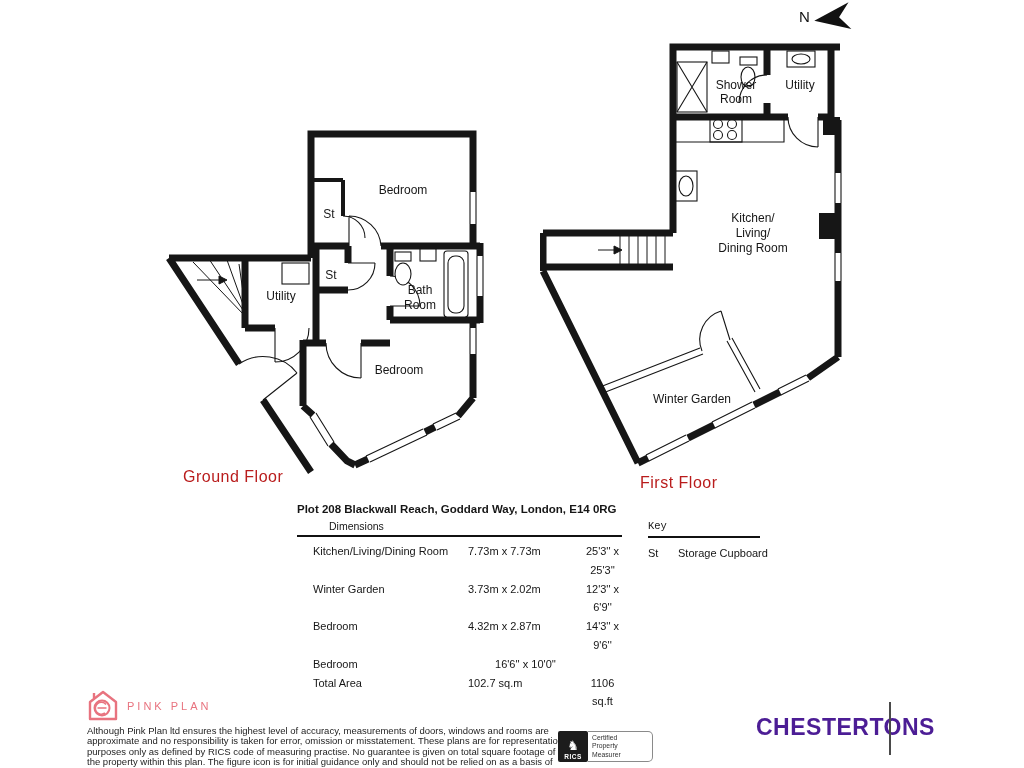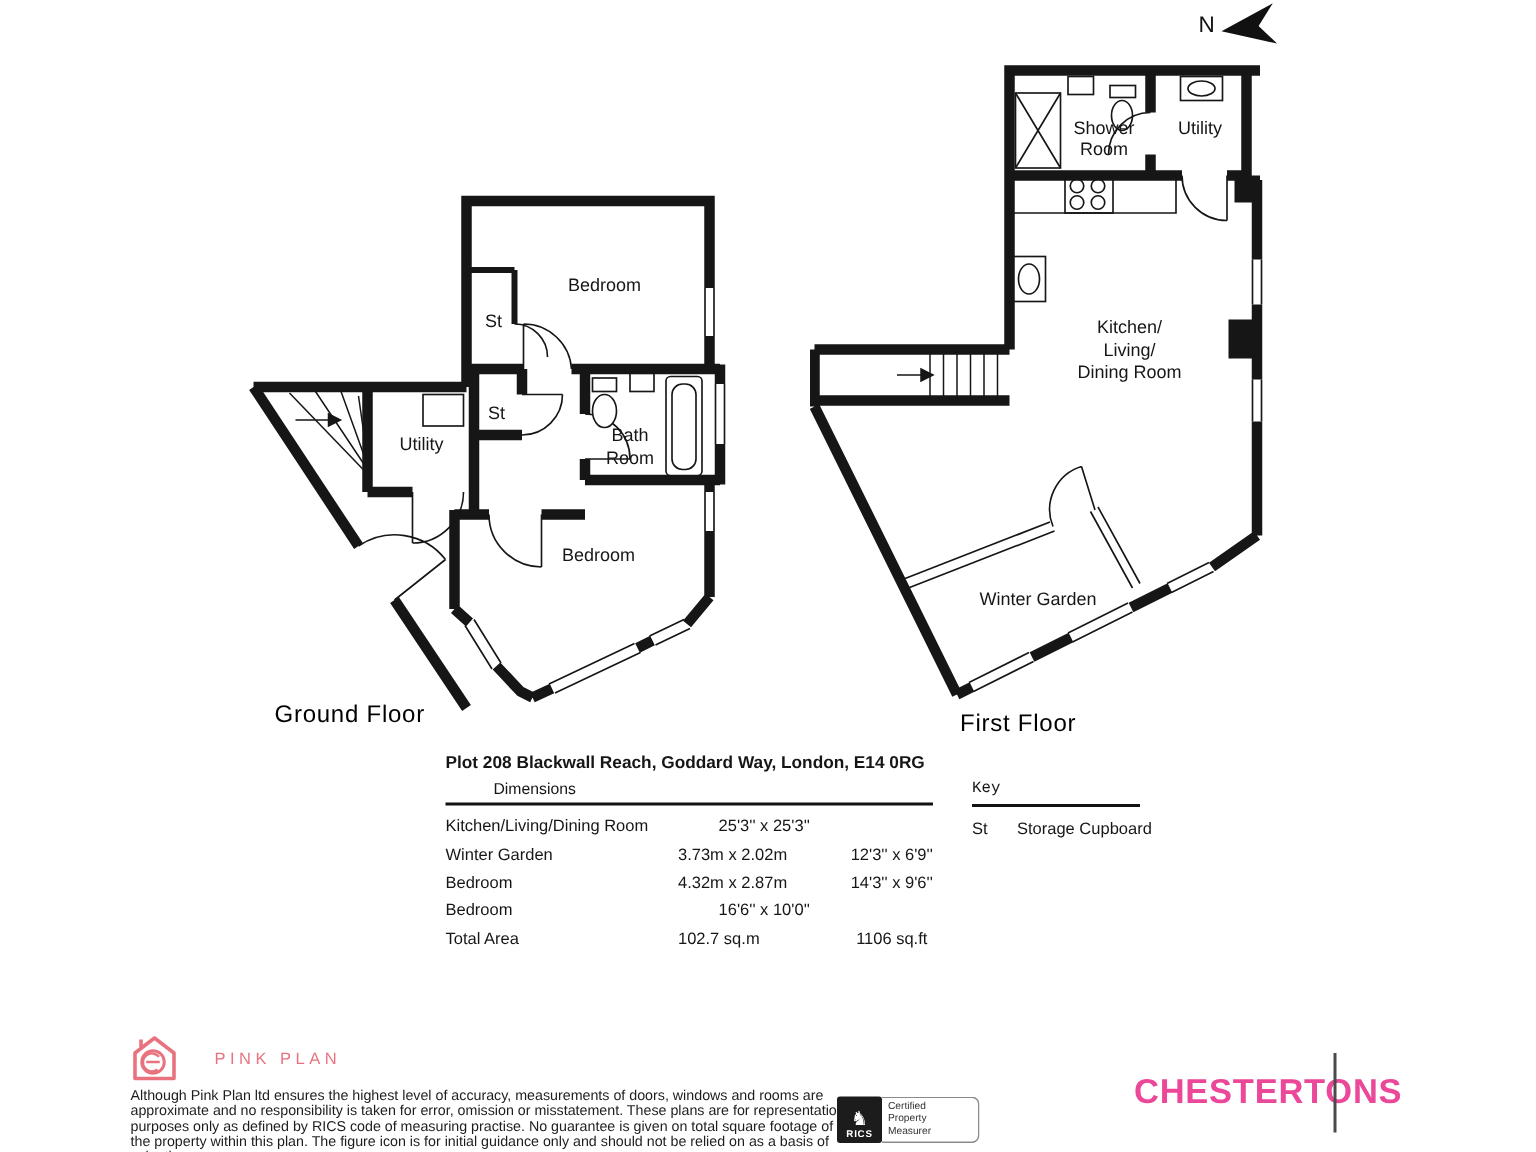--- a/index.html
+++ b/index.html
@@ -1,44 +1,44 @@
 <!DOCTYPE html>
 <html><head>
 <meta charset="utf-8">
 <style>
   html,body{margin:0;padding:0;background:#fff;}
   #page{position:relative;width:1024px;height:768px;background:#ffffff;overflow:hidden;
         font-family:"Liberation Sans", sans-serif;color:#161616;}
   .abs{position:absolute;}
   svg text{font-family:"Liberation Sans", sans-serif;fill:#161616;}
-  .floor-caption{font-size:16px;color:#000000;letter-spacing:.5px;}
+  .floor-caption{font-size:16px;color:#b91c1c;letter-spacing:.5px;}
   
   #details{left:297px;top:503px;width:325px;}
   #details .title{font-size:11.5px;font-weight:bold;}
   #details .subtitle{font-size:10.5px;margin-top:5px;padding-left:32px;}
   #details .rule{border-top:2px solid #111;margin-top:3px;}
   #details .t-row{display:grid;grid-template-columns:155px 115px 1fr;font-size:11px;line-height:18.8px;}
   #details .t-row .imp{text-align:center;}
   
   #key{left:648px;top:520px;width:130px;}
   #key .k-title{font-size:10.5px;font-family:Liberation Mono, monospace;}
   #key .rule{border-top:2px solid #111;width:112px;margin-top:4px;}
   #key .k-row{font-size:11px;margin-top:9px;}
   #key .k-abbr{display:inline-block;width:30px;}
   
-  #pinkplan-text{left:143px;top:700px;font-size:11px;letter-spacing:3px;color:#e8737f;}
+  #pinkplan-text{left:127px;top:700px;font-size:11px;letter-spacing:3px;color:#e8737f;}
   #disclaimer{left:87px;top:726px;width:478px;font-size:9.5px;line-height:10.3px;color:#1d1d1d;}
   #rics{left:558px;top:731px;display:flex;align-items:stretch;}
   #rics .rics-box{width:30px;height:31px;background:#1c1c1c;border-radius:2px;display:flex;flex-direction:column;
         align-items:center;justify-content:flex-end;color:#fff;}
   #rics .rics-glyph{font-size:13px;line-height:13px;}
   #rics .rics-word{font-size:6.5px;font-weight:bold;letter-spacing:.5px;margin:1px 0 2px;}
   #rics .cert-box{width:56px;border:1px solid #8a8a8a;border-left:none;border-radius:0 5px 5px 0;
         padding:2px 4px;font-size:6.8px;line-height:8.2px;color:#333;display:flex;flex-direction:column;justify-content:center;}
-  #chestertons{left:756px;top:714px;font-size:23px;font-weight:bold;color:#ec4899;letter-spacing:.5px;}
+  #chestertons{left:756px;top:714px;font-size:23px;font-weight:bold;color:#4c1d95;letter-spacing:.5px;}
   #chestertons-line{left:889px;top:702px;width:2px;height:53px;background:#4a4a4a;}
   #north-label{left:799px;top:8px;font-size:15px;color:#111;}
 </style>
 </head>
 <body>
 
 <div id="page">
 
   <div id="north-label" class="abs">N</div>
   <svg class="abs" style="left:812px;top:2px;" width="42" height="30" viewBox="0 0 42 30">
@@ -182,23 +182,24 @@
     <text x="213" y="212" font-size="12" text-anchor="middle">Living/</text>
     <text x="213" y="227" font-size="12" text-anchor="middle">Dining Room</text>
     <text x="152" y="378" font-size="12" text-anchor="middle">Winter Garden</text>
   </svg>
   <div class="abs floor-caption" style="left:640px;top:474px;">First Floor</div>
 
   <div id="details" class="abs">
     <div class="title">Plot 208 Blackwall Reach, Goddard Way, London, E14 0RG</div>
     <div class="subtitle">Dimensions</div>
     <div class="rule"></div>
-    <div style="margin-top:5px;">
+    <div style="margin-top:5px;margin-left:16px;">
       <div class="t-row">
         <span>Kitchen/Living/Dining Room</span>
+        <span>7.73m x 7.73m</span>
         <span class="imp">25'3'' x 25'3''</span>
       </div>
       <div class="t-row">
         <span>Winter Garden</span>
         <span>3.73m x 2.02m</span>
         <span class="imp">12'3'' x 6'9''</span>
       </div>
       <div class="t-row">
         <span>Bedroom</span>
         <span>4.32m x 2.87m</span>

